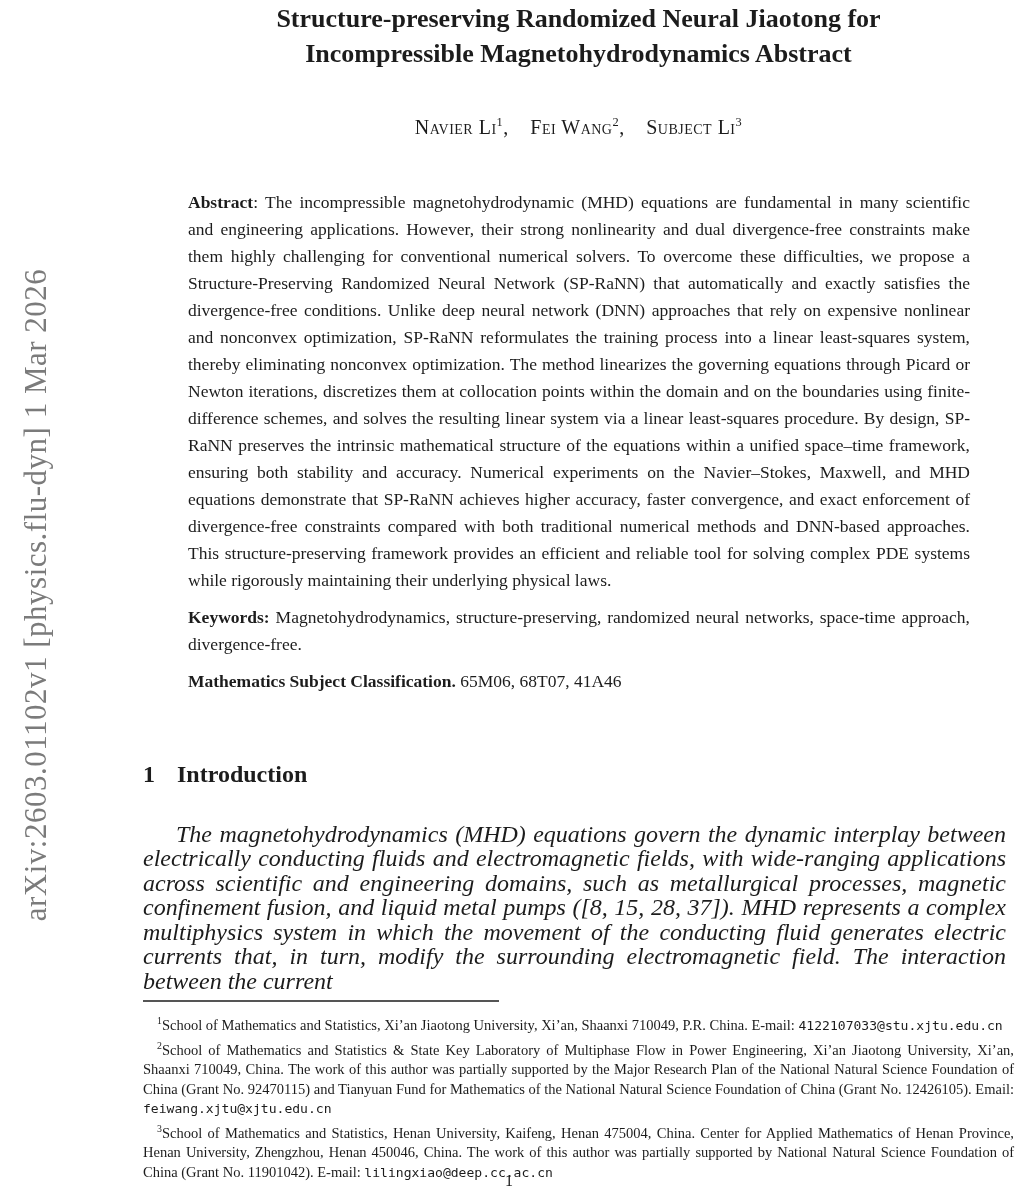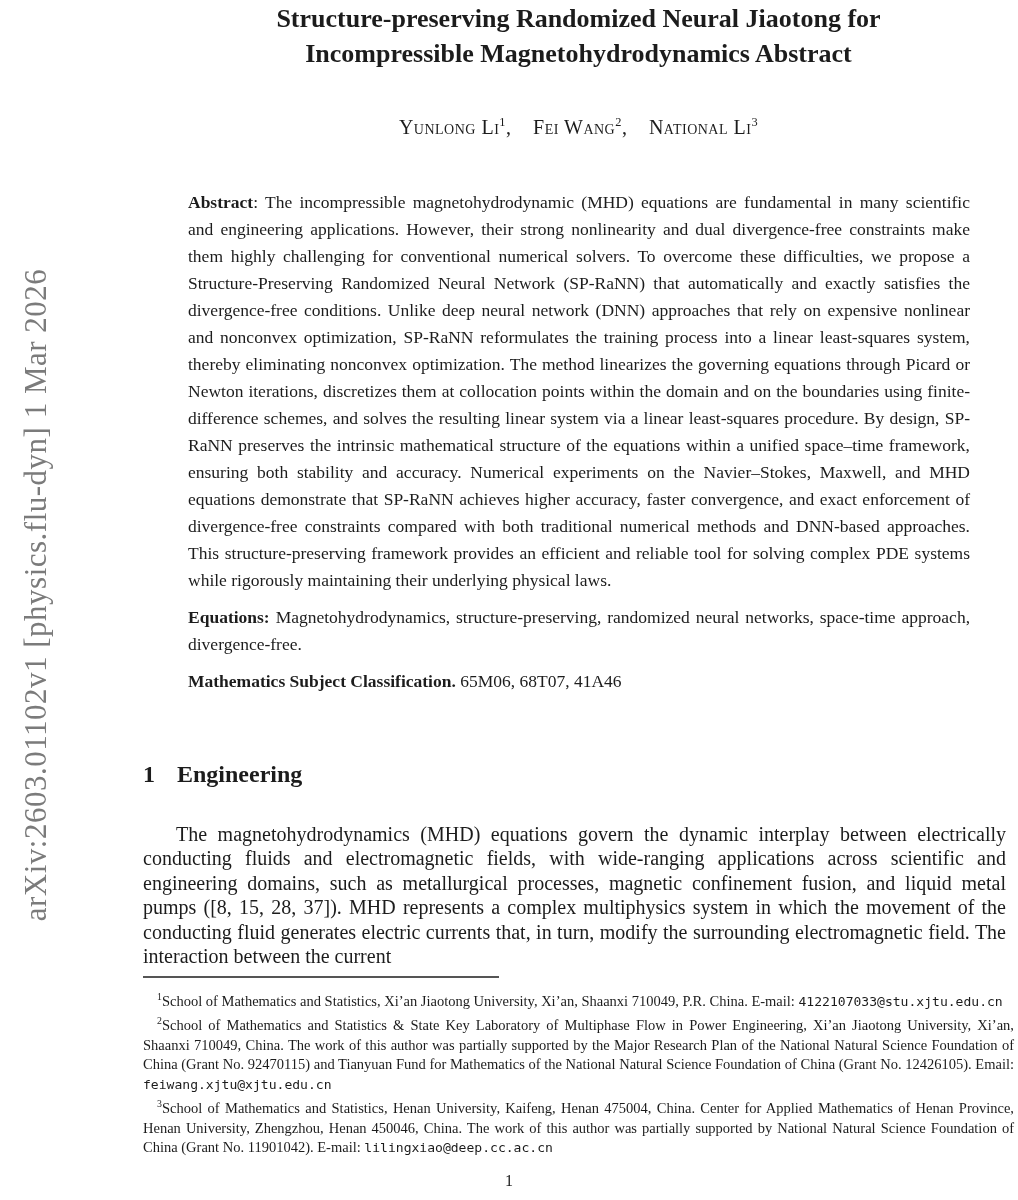--- a/index.html
+++ b/index.html
@@ -57,24 +57,25 @@
   .abstract-block p + p { margin-top: 10px; }
   b.lbl { font-weight: bold; }
   .section-heading {
     margin-top: 66px;
     font-size: 24px;
     font-weight: bold;
   }
   .section-heading .sec-num { margin-right: 22px; }
   .body-par {
     margin: 34px 8px 0 0;
-    font-size: 20px;
+    font-size: 24px;
     line-height: 24.5px;
     text-align: justify;
     text-indent: 33px;
+    font-style: italic;
   }
   .footnote-rule {
     margin-top: 7px;
     width: 356px;
     height: 2px;
     background: #555555;
   }
   .footnotes {
     margin-top: 9px;
     font-size: 14.5px;
@@ -105,33 +106,33 @@
 <div class="page">
 
   <div class="watermark">arXiv:2603.01102v1  [physics.flu-dyn]  1 Mar 2026</div>
 
   <h1 class="title">
     <span class="tline">Structure-preserving Randomized Neural Jiaotong for</span>
     <span class="tline">Incompressible Magnetohydrodynamics Abstract</span>
   </h1>
 
   <div class="authors">
-    <span class="author"><span>Yunlong Li</span><sup>1</sup><span>,</span></span>
+    <span class="author"><span>Navier Li</span><sup>1</sup><span>,</span></span>
     <span class="author"><span>Fei Wang</span><sup>2</sup><span>,</span></span>
-    <span class="author"><span>National Li</span><sup>3</sup><span></span></span>
+    <span class="author"><span>Subject Li</span><sup>3</sup><span></span></span>
   </div>
 
   <div class="abstract-block">
     <p><b class="lbl">Abstract</b><span>:</span>  <span>The incompressible magnetohydrodynamic (MHD) equations are fundamental in many scientific and engineering applications. However, their strong nonlinearity and dual divergence-free constraints make them highly challenging for conventional numerical solvers. To overcome these difficulties, we propose a Structure-Preserving Randomized Neural Network (SP-RaNN) that automatically and exactly satisfies the divergence-free conditions. Unlike deep neural network (DNN) approaches that rely on expensive nonlinear and nonconvex optimization, SP-RaNN reformulates the training process into a linear least-squares system, thereby eliminating nonconvex optimization. The method linearizes the governing equations through Picard or Newton iterations, discretizes them at collocation points within the domain and on the boundaries using finite-difference schemes, and solves the resulting linear system via a linear least-squares procedure. By design, SP-RaNN preserves the intrinsic mathematical structure of the equations within a unified space–time framework, ensuring both stability and accuracy. Numerical experiments on the Navier–Stokes, Maxwell, and MHD equations demonstrate that SP-RaNN achieves higher accuracy, faster convergence, and exact enforcement of divergence-free constraints compared with both traditional numerical methods and DNN-based approaches. This structure-preserving framework provides an efficient and reliable tool for solving complex PDE systems while rigorously maintaining their underlying physical laws.</span></p>
-    <p><b class="lbl">Equations:</b> <span>Magnetohydrodynamics, structure-preserving, randomized neural networks, space-time approach, divergence-free.</span></p>
+    <p><b class="lbl">Keywords:</b> <span>Magnetohydrodynamics, structure-preserving, randomized neural networks, space-time approach, divergence-free.</span></p>
     <p><b class="lbl">Mathematics Subject Classification.</b> <span>65M06, 68T07, 41A46</span></p>
   </div>
 
   <div class="section-heading">
-    <span class="sec-num">1</span><span class="sec-title">Engineering</span>
+    <span class="sec-num">1</span><span class="sec-title">Introduction</span>
   </div>
 
   <p class="body-par">The magnetohydrodynamics (MHD) equations govern the dynamic interplay between electrically conducting fluids and electromagnetic fields, with wide-ranging applications across scientific and engineering domains, such as metallurgical processes, magnetic confinement fusion, and liquid metal pumps ([8, 15, 28, 37]). MHD represents a complex multiphysics system in which the movement of the conducting fluid generates electric currents that, in turn, modify the surrounding electromagnetic field. The interaction between the current</p>
 
   <div class="footnote-rule"></div>
 
   <div class="footnotes">
     <p><sup>1</sup><span>School of Mathematics and Statistics, Xi’an Jiaotong University, Xi’an, Shaanxi 710049, P.R. China.  E-mail: </span><span class="mono">4122107033@stu.xjtu.edu.cn</span></p>
     <p><sup>2</sup><span>School of Mathematics and Statistics &amp; State Key Laboratory of Multiphase Flow in Power Engineering, Xi’an Jiaotong University, Xi’an, Shaanxi 710049, China. The work of this author was partially supported by the Major Research Plan of the National Natural Science Foundation of China (Grant No. 92470115) and Tianyuan Fund for Mathematics of the National Natural Science Foundation of China (Grant No. 12426105). Email: </span><span class="mono">feiwang.xjtu@xjtu.edu.cn</span></p>
     <p><sup>3</sup><span>School of Mathematics and Statistics, Henan University, Kaifeng, Henan 475004, China. Center for Applied Mathematics of Henan Province, Henan University, Zhengzhou, Henan 450046, China. The work of this author was partially supported by National Natural Science Foundation of China (Grant No. 11901042). E-mail: </span><span class="mono">lilingxiao@deep.cc.ac.cn</span></p>

